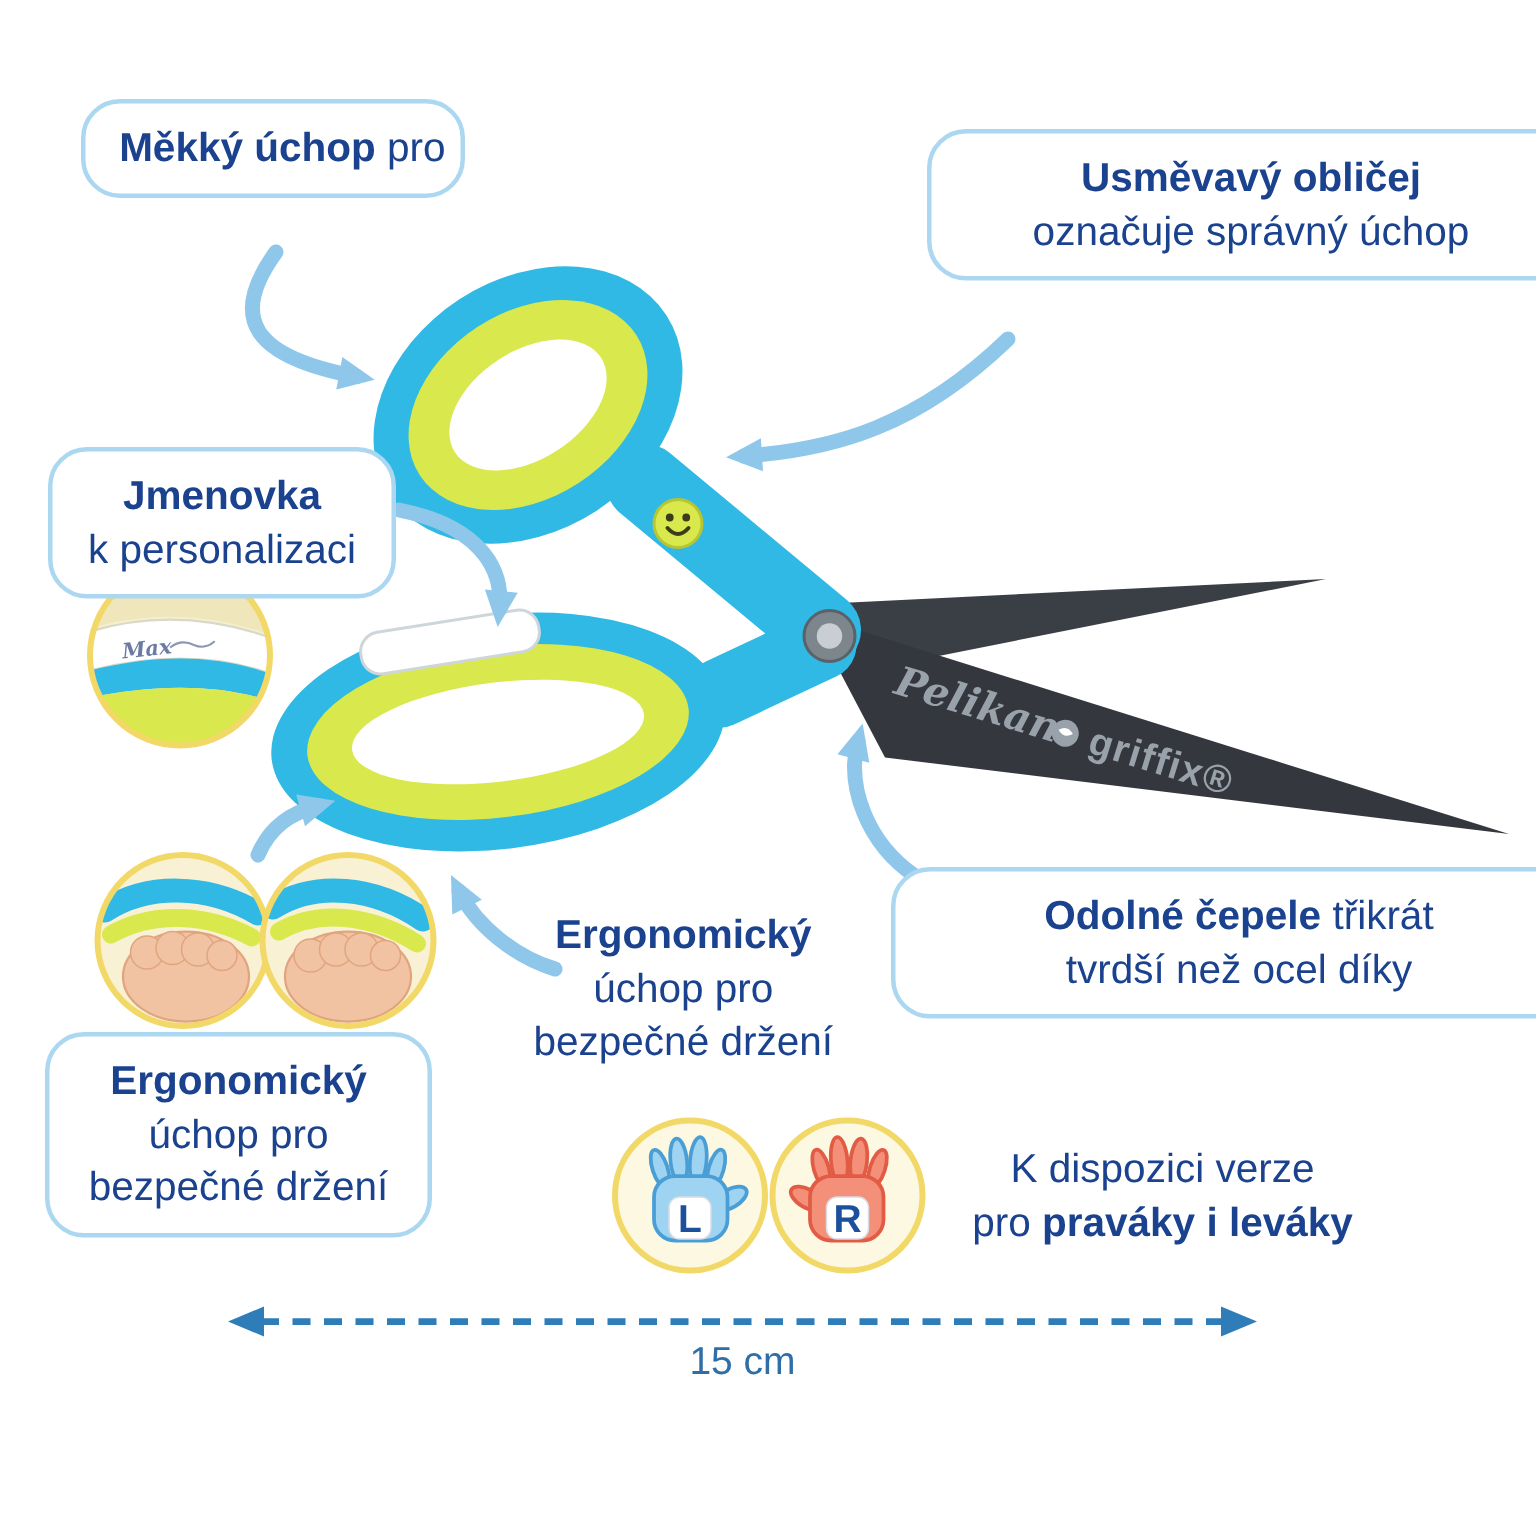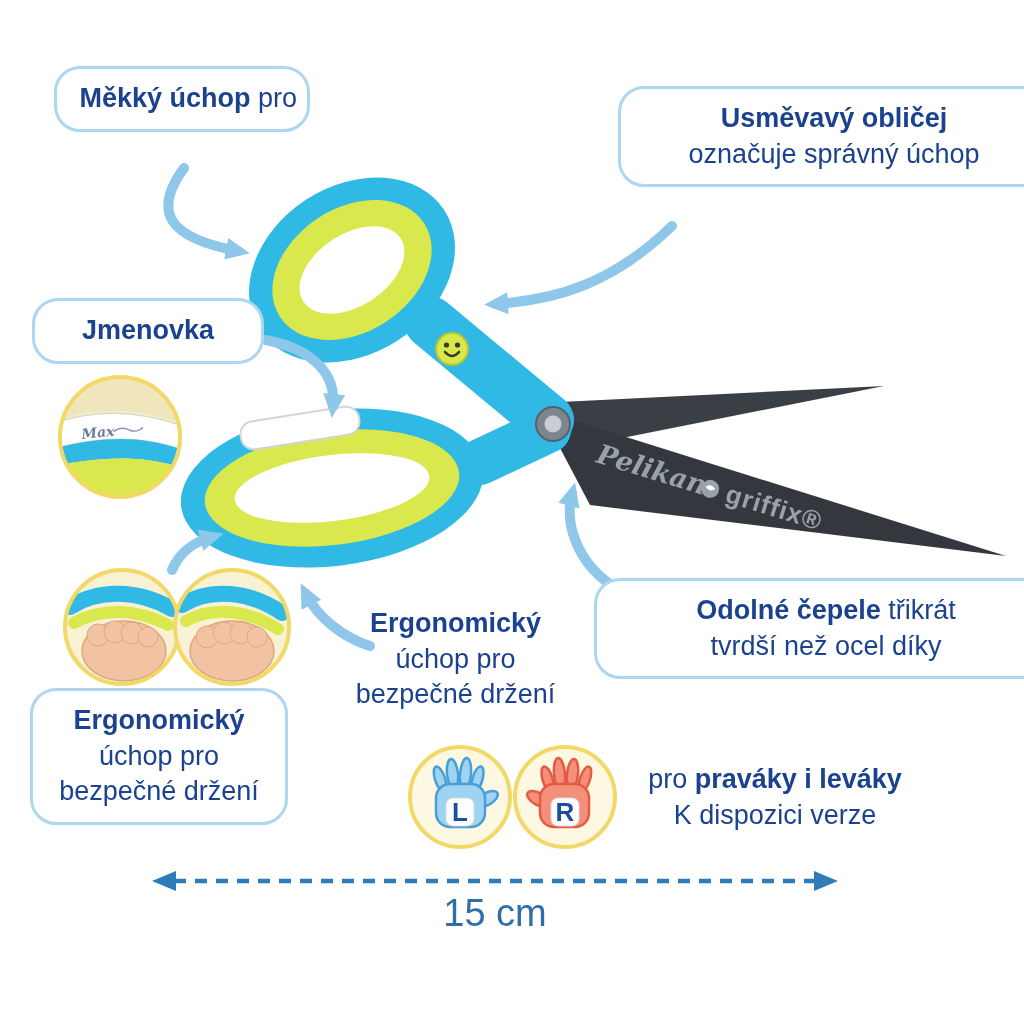--- a/index.html
+++ b/index.html
@@ -8,21 +8,21 @@
     font-family:"Liberation Sans", sans-serif; color:#1a428f; overflow:hidden;
   }
   .art { position:absolute; left:0; top:0; width:1024px; height:1024px; }
   .callout {
     position:absolute; background:#ffffff; border:3px solid #abd7f1;
     border-radius:26px; text-align:center; font-size:27px; line-height:1.32;
     padding:12px 10px; color:#1a428f; box-sizing:border-box;
   }
   .freetext { position:absolute; text-align:center; font-size:27px; line-height:1.32; color:#1a428f; }
   .b { font-weight:700; }
-  .dim-label { position:absolute; font-size:38px; color:#2f6ea6; text-align:center; }
+  .dim-label { position:absolute; font-size:26px; color:#2f6ea6; text-align:center; }
   .brand-pelikan { font:italic 700 27px "DejaVu Serif", serif; fill:#99a1aa; }
   .brand-griffix { font:700 26px "Liberation Sans", sans-serif; fill:#99a1aa; letter-spacing:1px; }
   .hand-letter { font:700 26px "Liberation Sans", sans-serif; fill:#1c4f9c; text-anchor:middle; }
   .nametag-text { font:italic 600 14px "DejaVu Serif", serif; fill:#6b7ba3; }
   .arrow { stroke:#8fc7ea; stroke-width:10; fill:none; stroke-linecap:round; }
 </style>
 </head>
 <body>
 
 <div class="canvas">
@@ -174,39 +174,40 @@
     <div><span class="b">Měkký úchop</span><span> pro</span></div>
   </div>
 
   <div class="callout" style="left:618px; top:86px; width:432px;">
     <div><span class="b">Usměvavý obličej</span></div>
     <div><span>označuje správný úchop</span></div>
   </div>
 
   <div class="callout" style="left:32px; top:298px; width:232px;">
     <div><span class="b">Jmenovka</span></div>
+    <div><span>k personalizaci</span></div>
   </div>
 
   <div class="freetext" style="left:338px; top:606px; width:235px;">
     <div><span class="b">Ergonomický</span></div>
     <div><span>úchop pro</span></div>
     <div><span>bezpečné držení</span></div>
   </div>
 
   <div class="callout" style="left:30px; top:688px; width:258px;">
     <div><span class="b">Ergonomický</span></div>
     <div><span>úchop pro</span></div>
     <div><span>bezpečné držení</span></div>
   </div>
 
   <div class="callout" style="left:594px; top:578px; width:464px;">
     <div><span class="b">Odolné čepele</span><span> třikrát</span></div>
     <div><span>tvrdší než ocel díky</span></div>
   </div>
 
   <div class="freetext" style="left:630px; top:762px; width:290px; text-align:center;">
+    <div><span>K dispozici verze</span></div>
     <div><span>pro </span><span class="b">praváky i leváky</span></div>
-    <div><span>K dispozici verze</span></div>
   </div>
 
   <div class="dim-label" style="left:420px; top:892px; width:150px;">15 cm</div>
 
 </div>
 
 </body></html>

